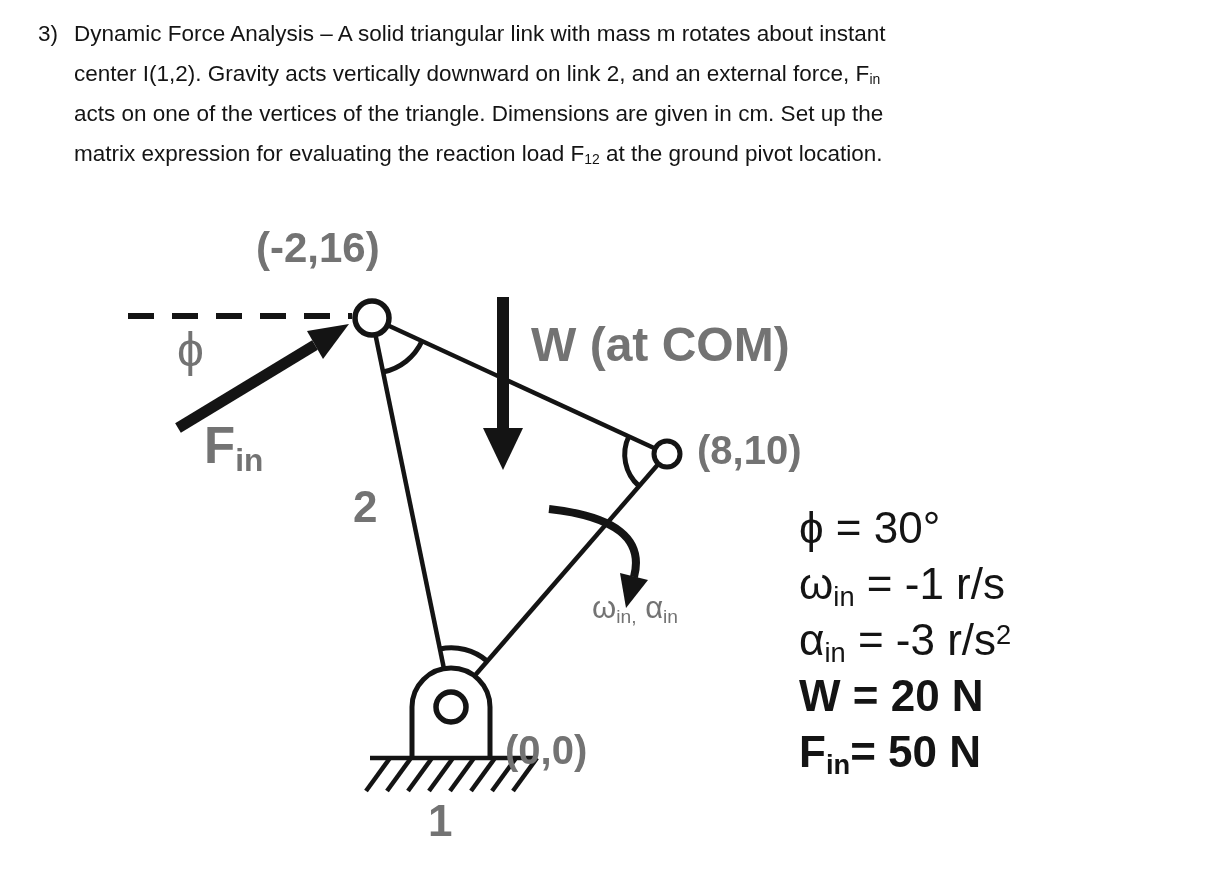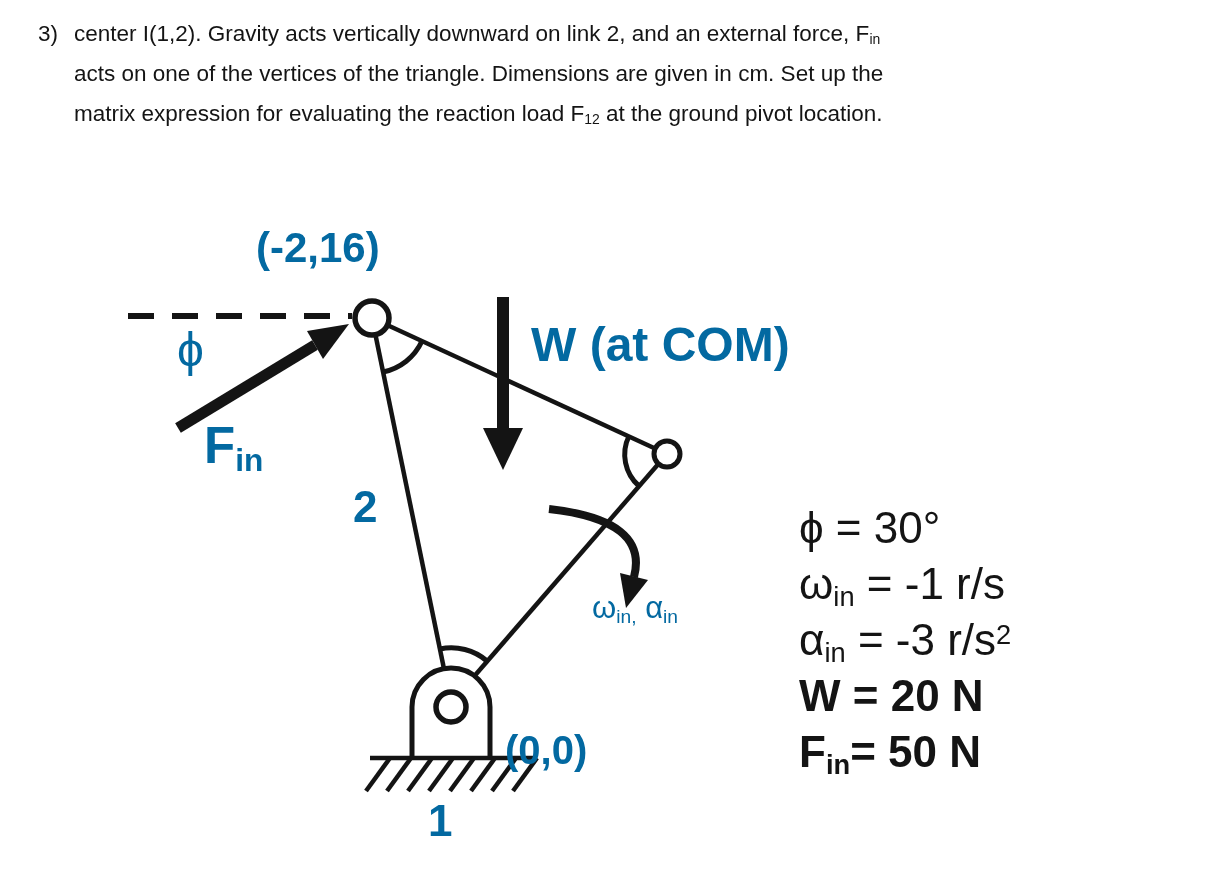--- a/index.html
+++ b/index.html
@@ -12,21 +12,21 @@
   .page { position: relative; width: 1211px; height: 877px; background: #fff; overflow: hidden; }
 
   
   .problem { position: absolute; left: 38px; top: 14px; display: flex; gap: 16px; font-size: 22.5px; line-height: 40px; }
   .problem-text div { white-space: nowrap; }
   sub { font-size: 62%; vertical-align: -0.25em; line-height: 0; }
   sup { font-size: 62%; vertical-align: 0.4em; line-height: 0; }
 
   
   .diagram-svg { position: absolute; left: 0; top: 0; }
-  .lbl { position: absolute; white-space: nowrap; color: #0369a1; text-align: center; }
+  .lbl { position: absolute; white-space: nowrap; color: #737373; text-align: center; }
   .lbl-top-vertex  { left: 256px; top: 224px; font-size: 42px; font-weight: 700; }
   .lbl-weight      { left: 531px; top: 317px; font-size: 48px; font-weight: 700; }
   .lbl-right-vertex{ left: 697px; top: 428px; font-size: 40px; font-weight: 700; }
   .lbl-origin      { left: 505px; top: 680px; font-size: 40px; font-weight: 700; margin-top: 48px; }
   .lbl-link        { left: 353px; top: 482px; font-size: 44px; font-weight: 700; }
   .lbl-ground      { left: 428px; top: 796px; font-size: 44px; font-weight: 700; }
   .lbl-phi         { left: 177px; top: 322px; font-size: 48px; font-weight: 400; }
   .lbl-force       { left: 204px; top: 416px; font-size: 51px; font-weight: 700; }
   .lbl-rotation    { left: 592px; top: 590px; font-size: 31px; font-weight: 400; }
 
@@ -35,20 +35,21 @@
   .given .bold { font-weight: 700; }
 </style>
 </head>
 <body>
 
 <div class="page">
 
   <div class="problem">
     <div class="problem-number">3)</div>
     <div class="problem-text">
+        <div><span>Dynamic Force Analysis – A solid triangular link with mass m rotates about instant</span></div>
         <div><span>center I(1,2). Gravity acts vertically downward on link 2, and an external force, F</span><sub>in</sub></div>
         <div><span>acts on one of the vertices of the triangle. Dimensions are given in cm. Set up the</span></div>
         <div><span>matrix expression for evaluating the reaction load F</span><sub>12</sub><span> at the ground pivot location.</span></div>
       </div>
   </div>
 
   <svg class="diagram-svg" width="1211" height="877" viewBox="0 0 1211 877">
     <g fill="none" stroke="#141414" stroke-linecap="butt">
 
       <line x1="128" y1="316" x2="352" y2="316" stroke-width="6" stroke-dasharray="26 18"></line>
@@ -92,20 +93,21 @@
         <line x1="474" y1="758" x2="450" y2="791"></line>
         <line x1="495" y1="758" x2="471" y2="791"></line>
         <line x1="516" y1="758" x2="492" y2="791"></line>
         <line x1="537" y1="758" x2="513" y2="791"></line>
       </g>
     </g>
   </svg>
 
   <div class="lbl lbl-top-vertex">(-2,16)</div>
   <div class="lbl lbl-weight">W (at COM)</div>
+  <div class="lbl lbl-right-vertex">(8,10)</div>
   <div class="lbl lbl-origin">(0,0)</div>
   <div class="lbl lbl-link">2</div>
   <div class="lbl lbl-ground">1</div>
   <div class="lbl lbl-phi">ϕ</div>
   <div class="lbl lbl-force"><span>F</span><sub>in</sub></div>
   <div class="lbl lbl-rotation"><span>ω</span><sub>in,</sub><span> α</span><sub>in</sub></div>
 
   <div class="given">
       <div><span>ϕ = 30°</span></div>
       <div><span>ω</span><sub>in</sub><span> = -1 r/s</span></div>

